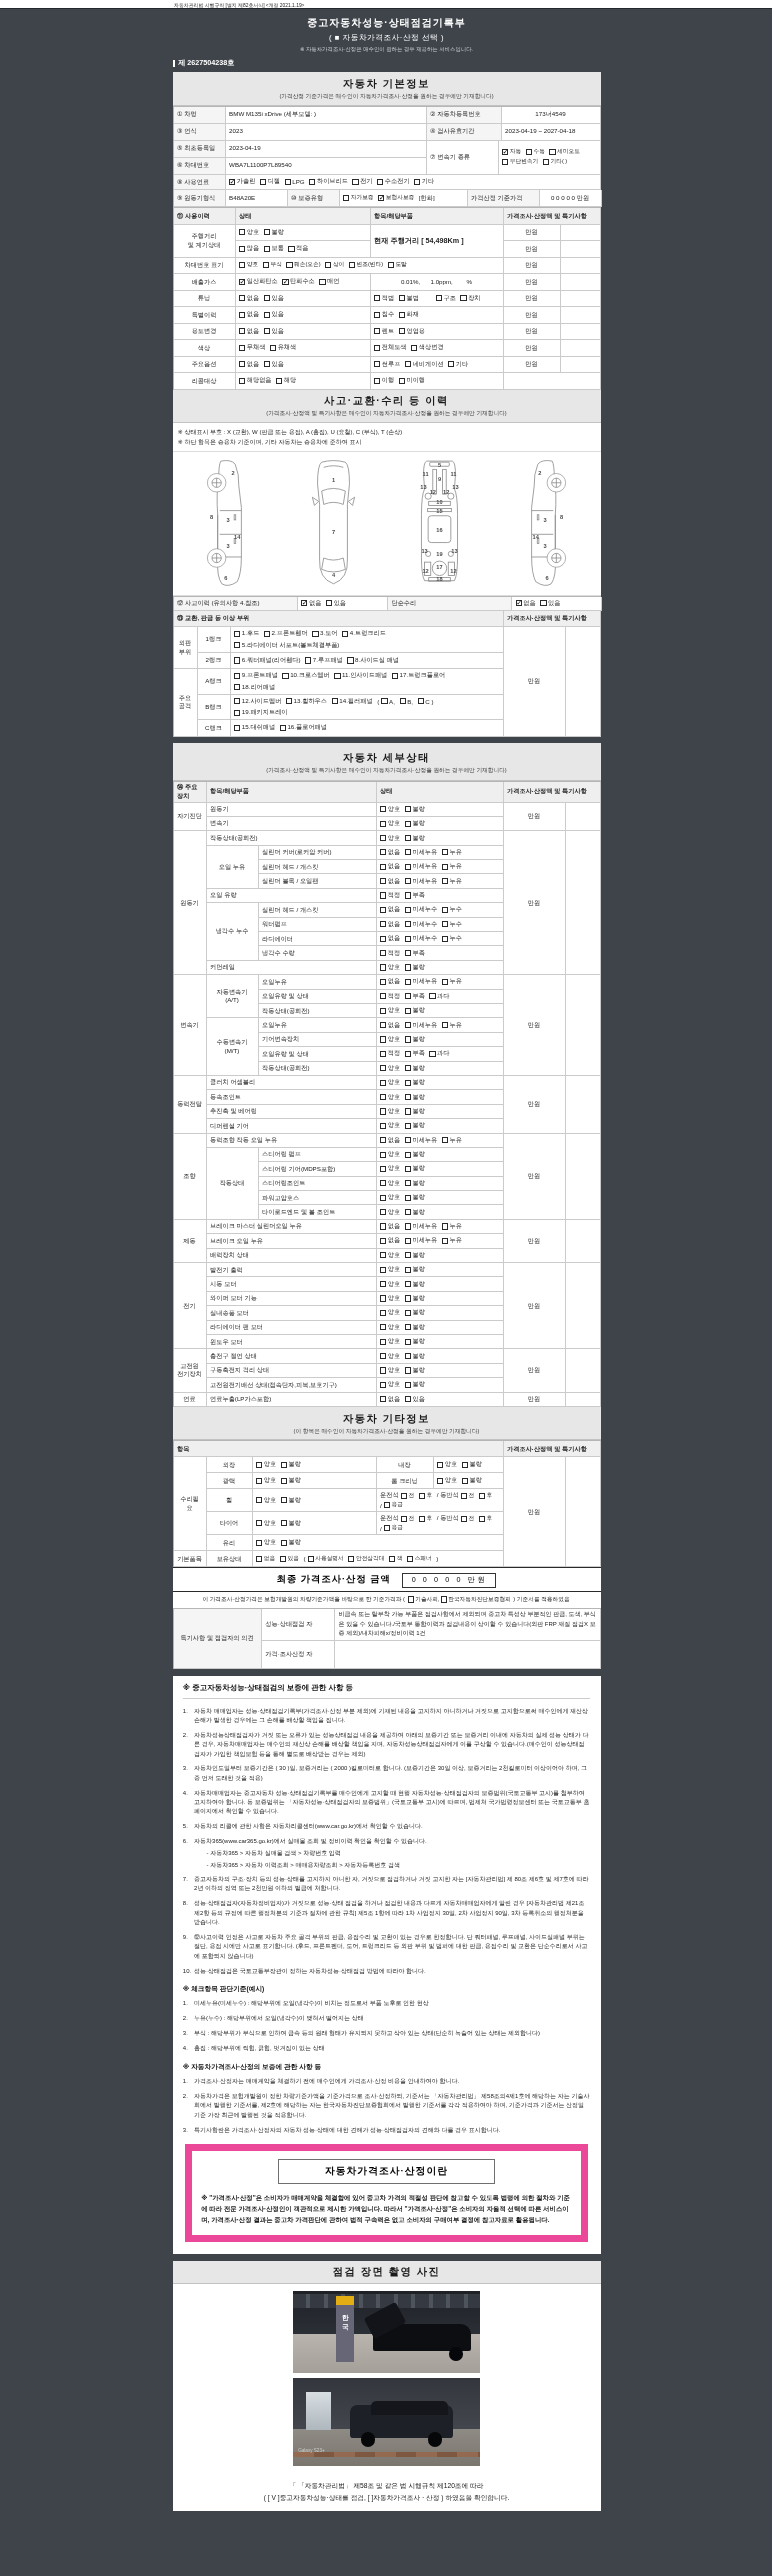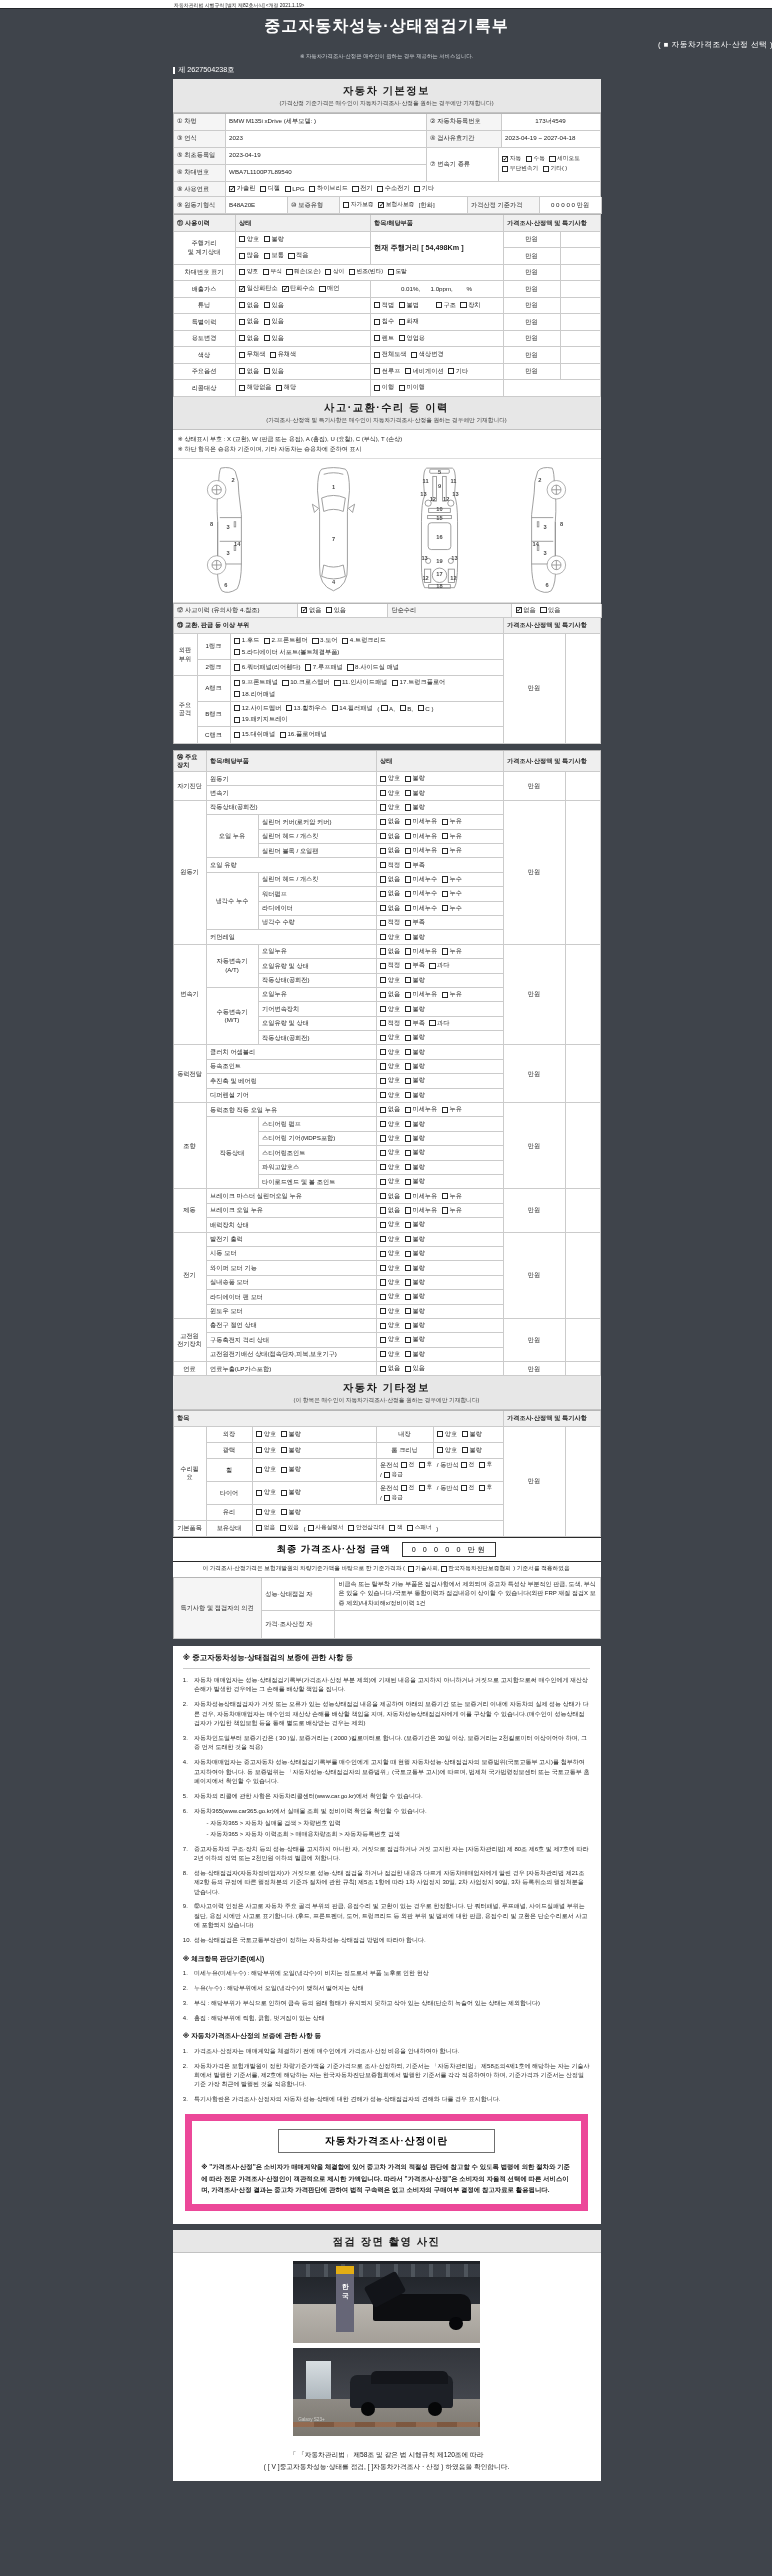--- a/index.html
+++ b/index.html
@@ -1,23 +1,23 @@
 <!DOCTYPE html>
 <html style="font-size:8.2px"><head>
 <meta charset="utf-8">
 <style>
   html,body{margin:0;padding:0;}
   body{width:773px;height:2576px;overflow:hidden;background:#3f444b;font-family:"Liberation Sans","DejaVu Sans",sans-serif;}
   .topstrip{background:#fff;height:8.2px;border-bottom:1px solid #23262b;}
   .topstrip span{display:inline-block;padding-left:174px;font-size:4.9px;color:#1c1c1c;line-height:7.7px;}
   .darkhead{padding:7.2px 0 4.1px 0;}
-  .dh-title{color:#fff;text-align:center;font-size:16px;font-weight:bold;letter-spacing:1px;}
-  .dh-sub{color:#fff;text-align:right;font-size:7.7px;margin-top:3.1px;letter-spacing:0.5px;}
+  .dh-title{color:#fff;text-align:center;font-size:10px;font-weight:bold;letter-spacing:1px;}
+  .dh-sub{color:#fff;text-align:center;font-size:7.7px;margin-top:3.1px;letter-spacing:0.5px;}
   .dh-note{color:#c9cdd2;text-align:center;font-size:5.4px;margin-top:2.6px;}
-  .dh-doc{width:428px;margin:5.2px auto 0 auto;color:#fff;font-size:7.2px;font-weight:normal;display:flex;align-items:center;gap:3.1px;}
+  .dh-doc{width:428px;margin:5.2px auto 0 auto;color:#fff;font-size:7.2px;font-weight:bold;display:flex;align-items:center;gap:3.1px;}
   .dh-doc .bar{display:inline-block;width:2.6px;height:7.2px;background:#fff;}
   .doc{width:428px;margin:0 auto;}
   .panel{background:#fff;}
   .gap{height:6.7px;}
   .band{background:#e7e7e7;border-bottom:0.5px solid #c2c2c2;padding:4.6px 2.1px 3.6px 2.1px;}
   .band .bt{text-align:center;font-size:10.3px;font-weight:bold;color:#1b1b1b;letter-spacing:1.5px;}
   .band .bs{text-align:center;font-size:5.7px;color:#3a3a3a;margin-top:2.1px;}
   .grid{display:grid;border-top:0.5px solid #b5b5b5;border-left:0.5px solid #b5b5b5;background:#c2410c;}
   .cell{border-right:0.5px solid #cbcbcb;border-bottom:0.5px solid #cbcbcb;display:flex;align-items:center;padding:1.5px 3.6px;font-size:6.2px;color:#222;background:#fff;overflow:hidden;flex-wrap:wrap;}
   .cell .txt{white-space:pre-wrap;line-height:1.35;}
@@ -515,20 +515,24 @@
         <div class="cell">
           <span class="opt"><span class="bx"></span>15.대쉬패널</span>
           <span class="opt"><span class="bx"></span>16.플로어패널</span>
         </div>
       </div>
   </div>
 
   <div class="gap"></div>
 
   <div class="panel">
+    <div class="band" style="padding:7.2px 2.1px 5.2px 2.1px;">
+      <div class="bt">자동차 세부상태</div>
+      <div class="bs">(가격조사·산정액 및 특기사항은 매수인이 자동차가격조사·산정을 원하는 경우에만 기재합니다)</div>
+    </div>
     <div class="grid" style="grid-template-columns: 33px 52px 118px 127px 62px 35px; grid-auto-rows: minmax(14.4px, auto);">
         <div class="cell hd">
           <span class="txt">⑭ 주요장치</span>
         </div>
         <div class="cell hd" style="grid-column: span 2;">
           <span class="txt">항목/해당부품</span>
         </div>
         <div class="cell hd">
           <span class="txt">상태</span>
         </div>

